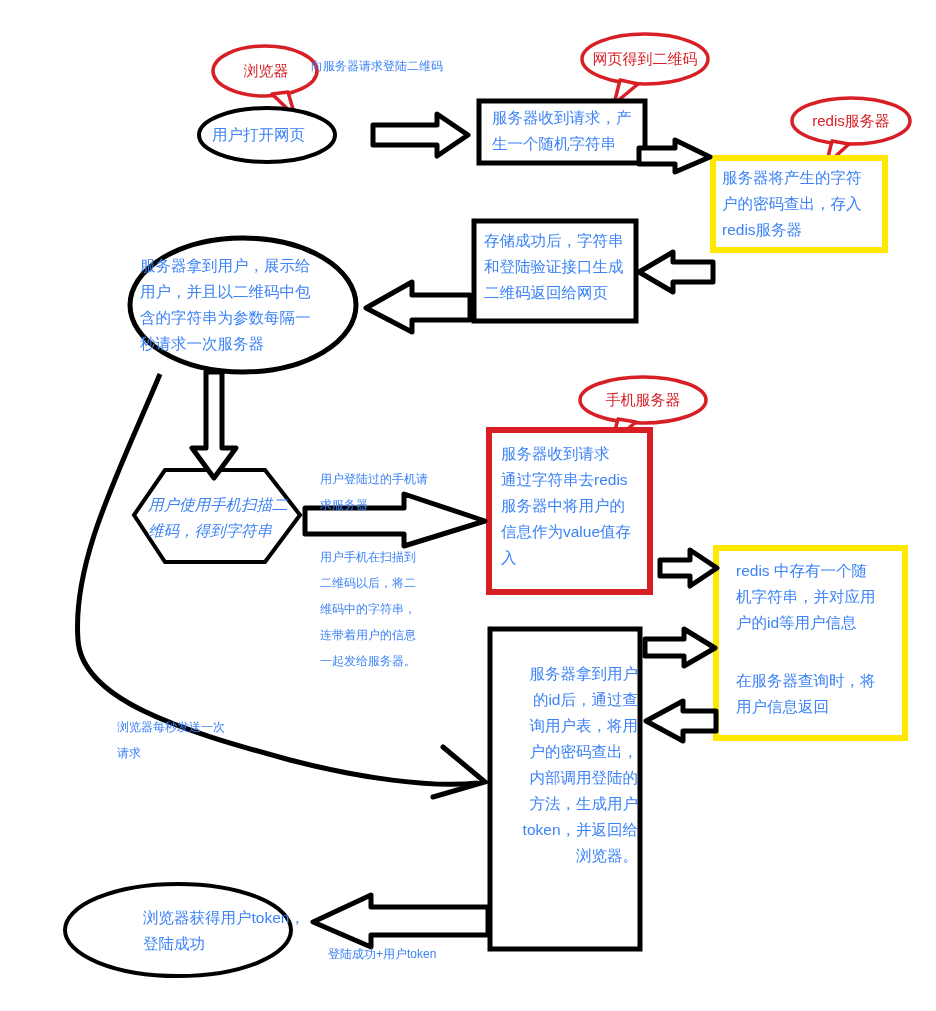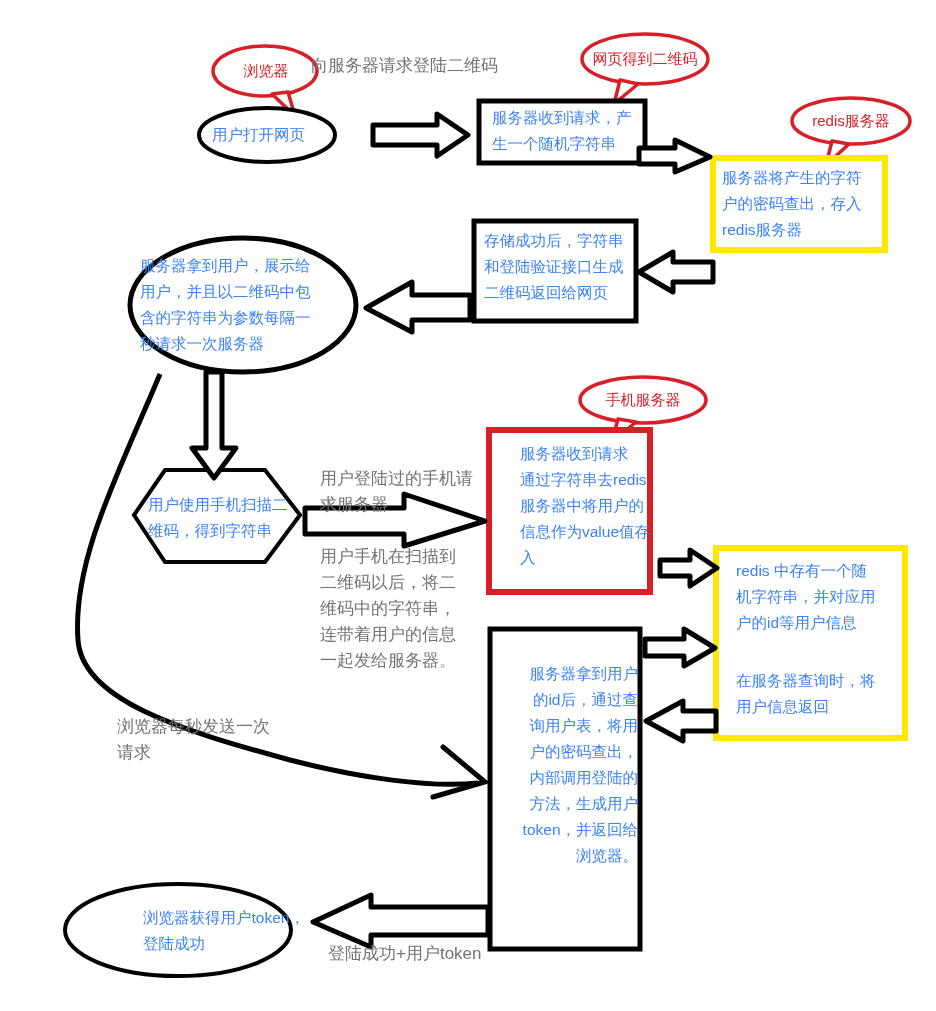--- a/index.html
+++ b/index.html
@@ -34,22 +34,22 @@
   }
   .node-text {
     position: absolute;
     color: #3b82f6;
     font-size: 15.5px;
     line-height: 26px;
     white-space: pre-line;
   }
   .edge-label {
     position: absolute;
-    color: #737373;
-    font-size: 17px;
+    color: #3b82f6;
+    font-size: 12px;
     line-height: 26px;
     white-space: pre-line;
   }
 </style>
 </head>
 <body>
 
 <div id="canvas">
 
   <svg id="vectors" viewBox="0 0 936 1011" xmlns="http://www.w3.org/2000/svg">
@@ -139,24 +139,24 @@
 
   <div class="node-text" style="left:484px; top:228px; width:156px;">存储成功后，字符串
 和登陆验证接口生成
 二维码返回给网页</div>
 
   <div class="node-text" style="left:140px; top:253px; width:208px;">服务器拿到用户，展示给
 用户，并且以二维码中包
 含的字符串为参数每隔一
 秒请求一次服务器</div>
 
-  <div class="node-text" style="left:148px; top:492px; width:160px;">用户使用手机扫描二
+  <div class="node-text" style="left:148px; top:492px; width:160px;font-style:italic;">用户使用手机扫描二
 维码，得到字符串</div>
 
-  <div class="node-text" style="left:501px; top:441px; width:152px;margin-left:19px;"> 服务器收到请求
+  <div class="node-text" style="left:501px; top:441px; width:152px;"> 服务器收到请求
 通过字符串去redis
 服务器中将用户的
 信息作为value值存
 入</div>
 
   <div class="node-text" style="left:736px; top:558px; width:164px;">redis 中存有一个随
 机字符串，并对应用
 户的id等用户信息</div>
 
   <div class="node-text" style="left:736px; top:668px; width:164px;">在服务器查询时，将

